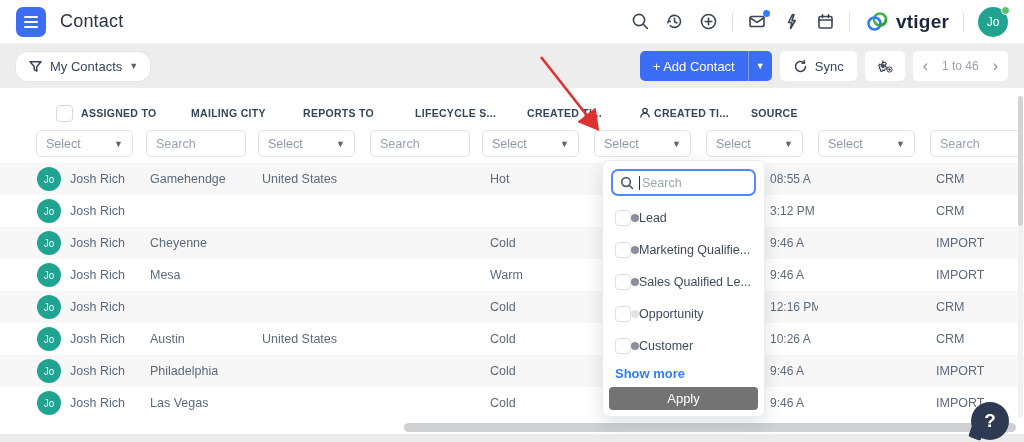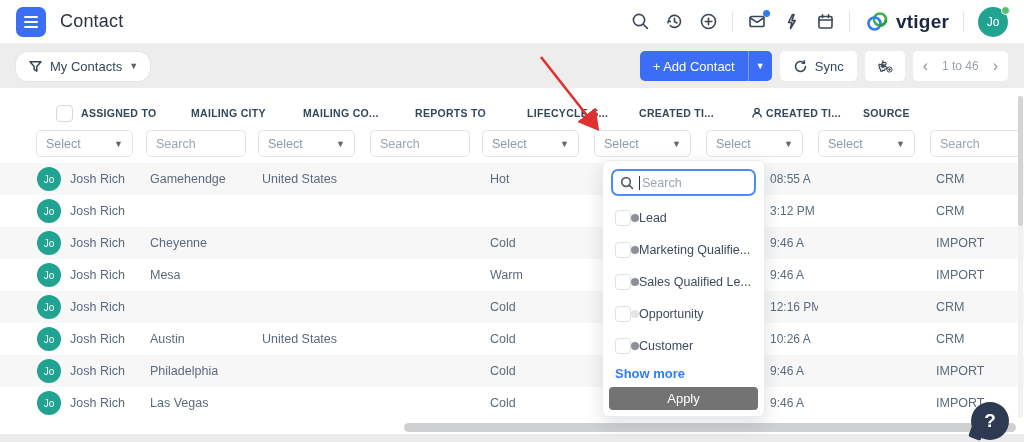--- a/index.html
+++ b/index.html
@@ -208,23 +208,20 @@
   <div style="display:flex;align-items:center;">
       <div class="hcheckbox"></div>
     </div>
   <div class="th">
       <span>ASSIGNED TO</span>
     </div>
   <div class="th">
       <span>MAILING CITY</span>
     </div>
   <div class="th">
-      <span>MAILING CO...</span>
-    </div>
-  <div class="th">
       <span>REPORTS TO</span>
     </div>
   <div class="th">
       <span>LIFECYCLE S...</span>
     </div>
   <div class="th">
       <span>CREATED TI...</span>
     </div>
   <div class="th">
     <svg width="12" height="12" viewBox="0 0 12 12">

